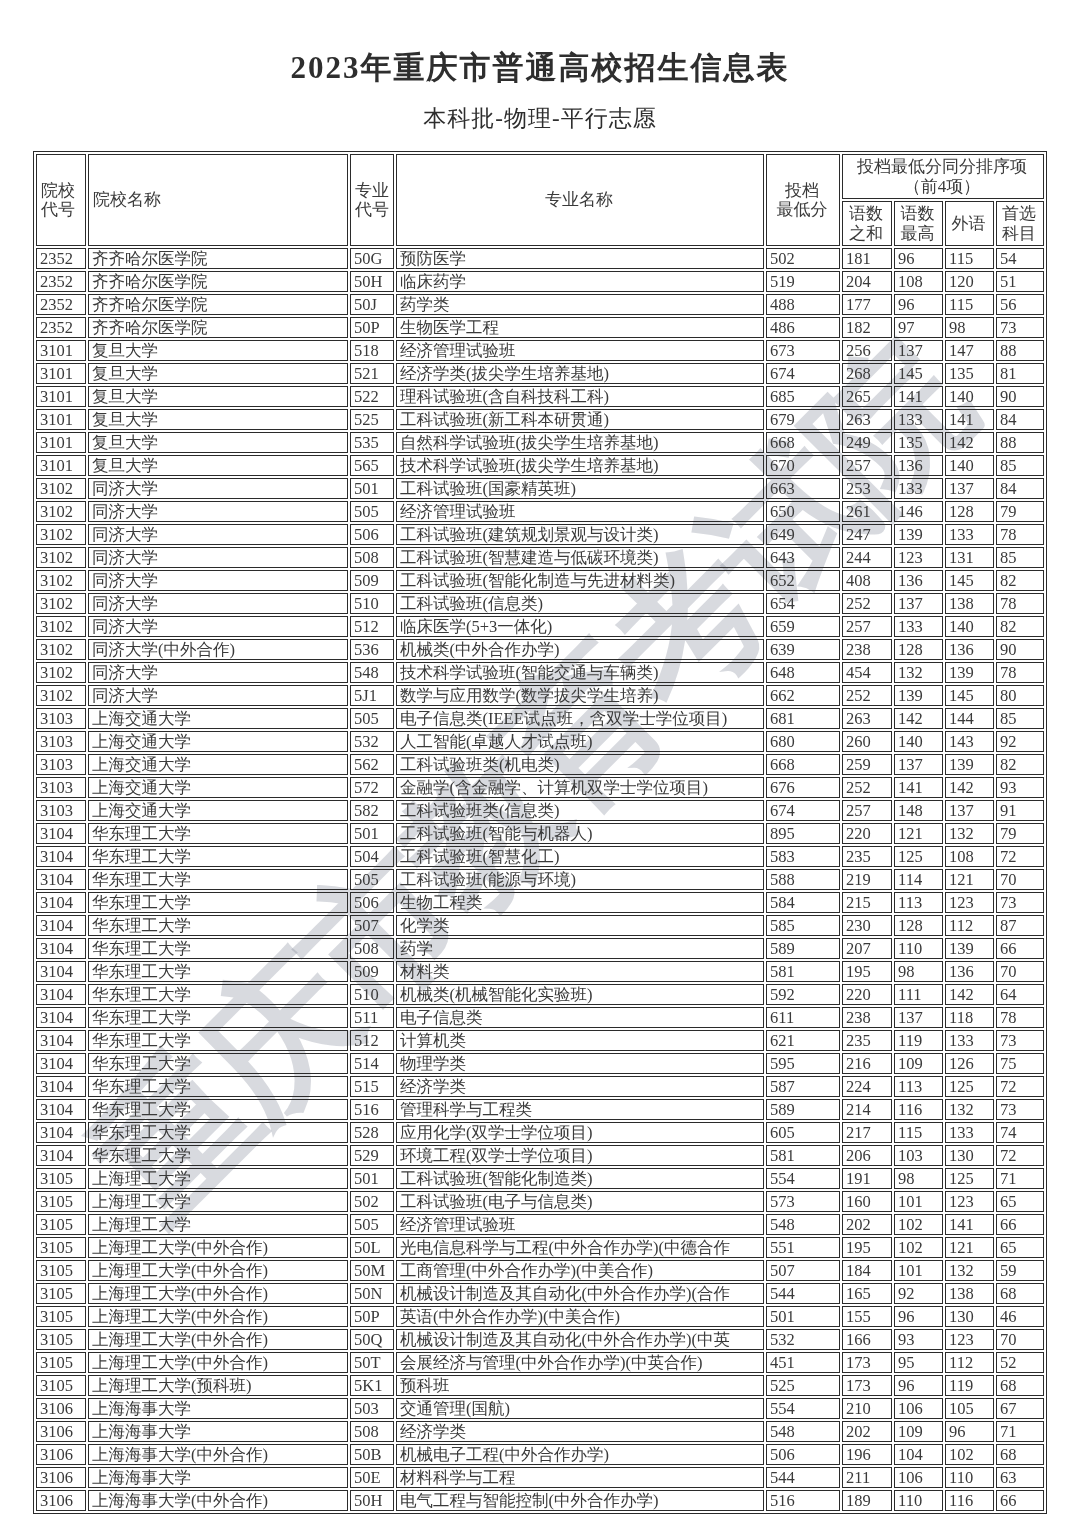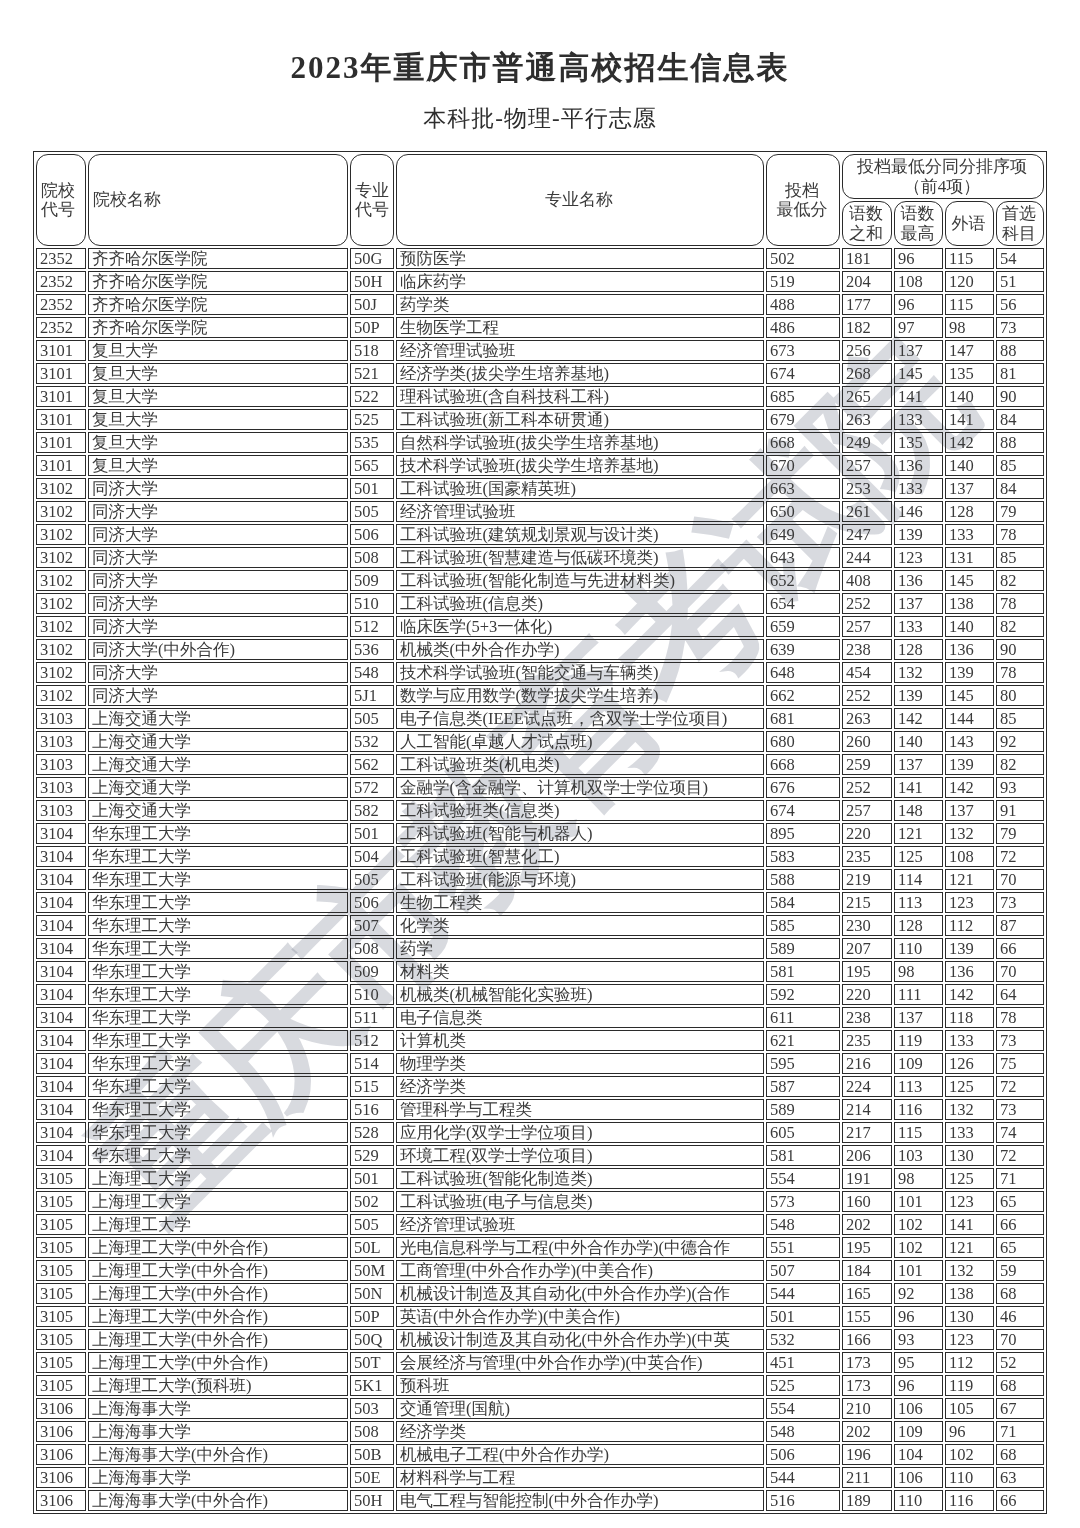--- a/index.html
+++ b/index.html
@@ -28,21 +28,21 @@
     border:1px solid #2b2b2b;background:transparent;
   }
   col.c1{width:50px}col.c2{width:260px}col.c3{width:44px}col.c4{width:368px}
   col.c5{width:74px}col.c6{width:50px}col.c7{width:49px}col.c8{width:49px}col.c9{width:48px}
   th,td{
     border:1px solid #2b2b2b;box-sizing:border-box;background:transparent;
     overflow:hidden;font-weight:normal;color:#3a3a3a;
   }
   th{
     white-space:pre-line;font-size:17px;line-height:1.15;
-    padding:2px 4px 2px 4px;vertical-align:middle;text-align:left;border-radius:12px;
+    padding:2px 4px 2px 4px;vertical-align:middle;text-align:left;
   }
   th.ac{text-align:center;padding-left:2px;}
   th.group{height:42px;}
   tr.subhead th{height:43px;}
   td{
     white-space:nowrap;font-size:16.5px;line-height:19px;height:19.5px;
     padding:0 1px 0 3px;vertical-align:middle;text-align:left;
   }
 </style>
 </head>

